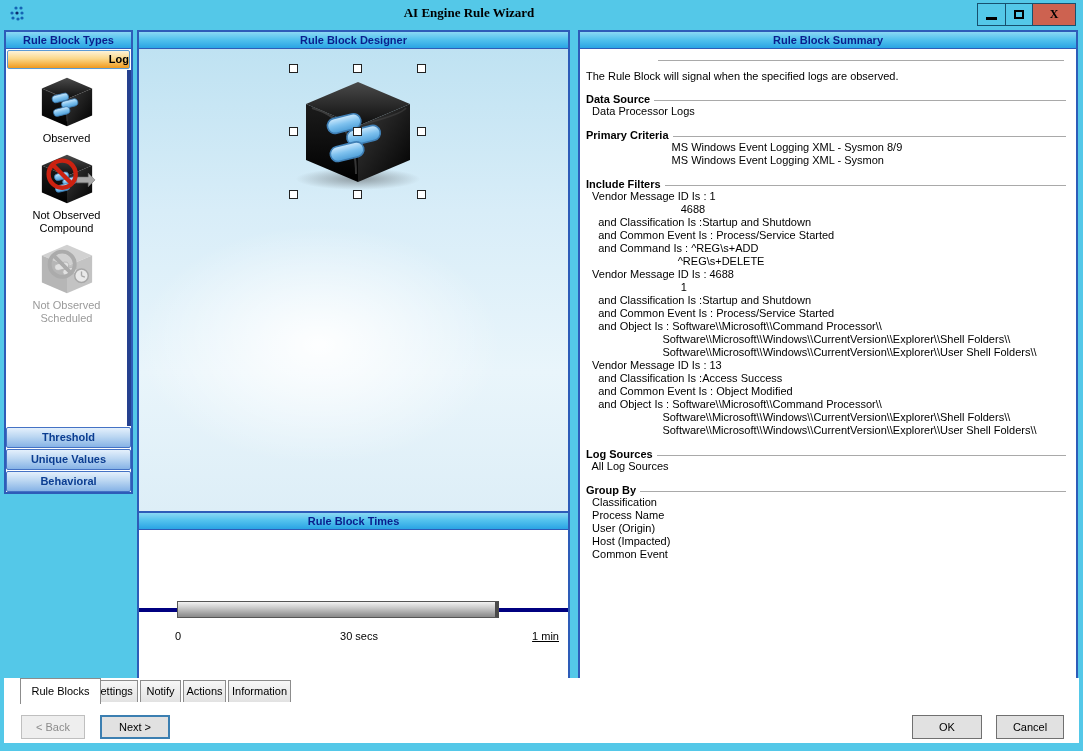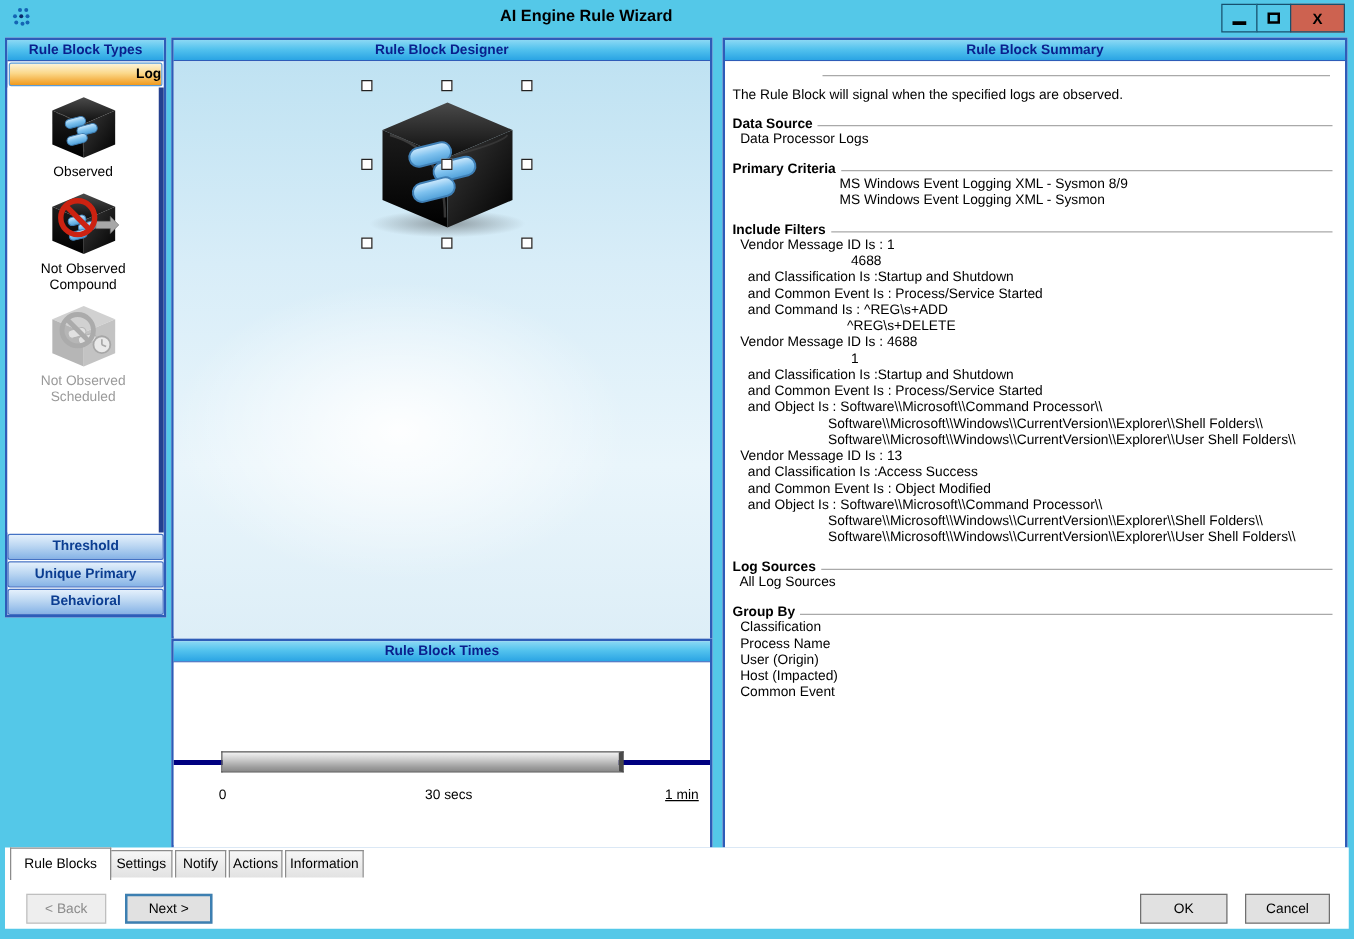--- a/index.html
+++ b/index.html
@@ -5,21 +5,21 @@
   * { box-sizing: border-box; margin: 0; padding: 0; }
   html,body { width:1083px; height:751px; }
   body {
     position: relative;
     background: #54c8e8;
     font-family: "Liberation Sans", sans-serif;
     overflow: hidden;
     color: #000;
   }
   
-  .titlebar { position:absolute; left:0; top:0; width:938px; height:28px; }
+  .titlebar { position:absolute; left:0; top:0; width:938px; height:28px;font-family:Liberation Serif, serif; }
   .app-icon { position:absolute; left:9px; top:5px; width:18px; height:18px; }
   .win-title { position:absolute; left:0; top:5px; width:100%; text-align:center;
                font-size:13px; font-weight:bold; color:#000; }
   .win-btn { position:absolute; top:3px; height:23px; border:1px solid #17506e;
              display:flex; align-items:center; justify-content:center;
              font-size:12px; font-weight:bold; color:#000; cursor:pointer; }
   .btn-min { left:977px; width:29px; background:#54c8e8; }
   .btn-max { left:1005px; width:28px; background:#54c8e8; }
   .btn-close { left:1032px; width:44px; background:#cd6250; }
   .glyph-min { width:11px; height:3px; background:#000; margin-top:8px; }
@@ -192,21 +192,21 @@
         <circle cx="45" cy="33" r="7" fill="#e2e2e2" stroke="#8a8a8a" stroke-width="1.5"></circle>
         <line x1="45" y1="33" x2="45" y2="28.5" stroke="#8a8a8a" stroke-width="1.4"></line>
         <line x1="45" y1="33" x2="48.5" y2="34.5" stroke="#8a8a8a" stroke-width="1.4"></line>
       </svg>
       <div class="lbl">Not Observed
 Scheduled</div>
     </div>
   </div>
 
   <div class="blue-btn">Threshold</div>
-    <div class="blue-btn">Unique Primary</div>
+    <div class="blue-btn">Unique Values</div>
     <div class="blue-btn">Behavioral</div>
 </div>
 
 <div class="panel designer">
   <div class="panel-header">Rule Block Designer</div>
   <div class="designer-body">
     <div class="stage">
       <div class="cube-shadow"></div>
       <svg class="big-cube" width="122" height="104" viewBox="0 0 60 52">
         <polygon points="30,1 56,12 30,23 4,12" fill="url(#gTop)"></polygon>
@@ -309,21 +309,21 @@
       <div class="sline">  Classification</div>
         <div class="sline">  Process Name</div>
         <div class="sline">  User (Origin)</div>
         <div class="sline">  Host (Impacted)</div>
         <div class="sline">  Common Event</div>
     </div>
   </div>
 </div>
 
 <div class="bottom-area">
-  <div class="tab active" style="left:4px;top:0;width:81px;height:26px;line-height:25px">Rule Blocks</div>
+  <div class="tab active" style="left:16px;top:0;width:81px;height:26px;line-height:25px">Rule Blocks</div>
   <div class="tab" style="left:84px;top:2px;width:50px;height:22px;line-height:21px">Settings</div>
   <div class="tab" style="left:136px;top:2px;width:41px;height:22px;line-height:21px">Notify</div>
   <div class="tab" style="left:179px;top:2px;width:43px;height:22px;line-height:21px">Actions</div>
   <div class="tab" style="left:224px;top:2px;width:63px;height:22px;line-height:21px">Information</div>
 
   <div class="footer-btn disabled" style="left:17px;width:64px">&lt; Back</div>
   <div class="footer-btn focused" style="left:96px;width:70px">Next &gt;</div>
   <div class="footer-btn" style="left:908px;width:70px">OK</div>
   <div class="footer-btn" style="left:992px;width:68px">Cancel</div>
 </div>

